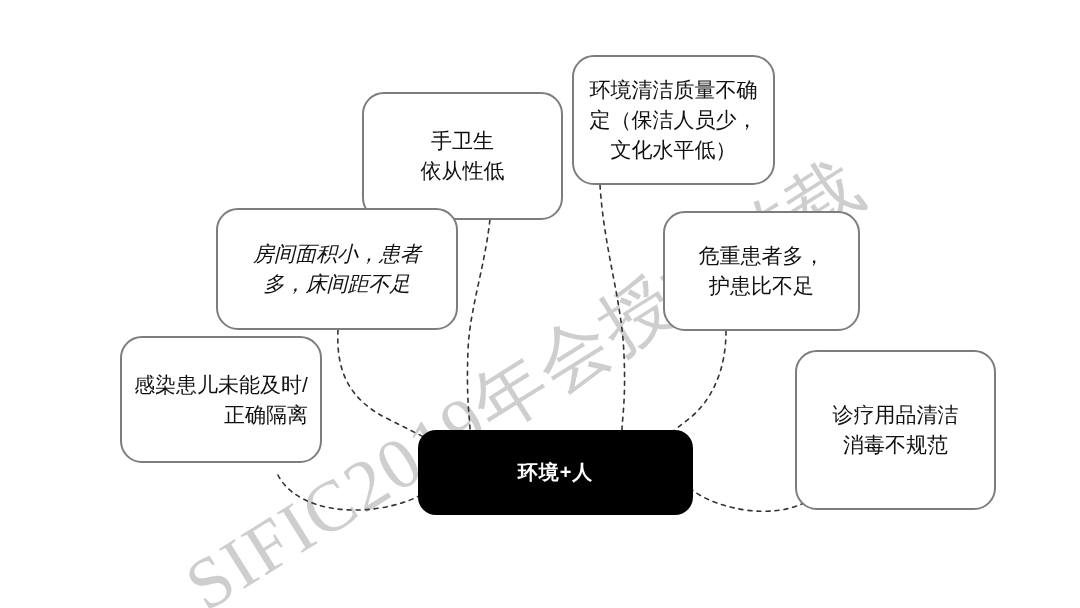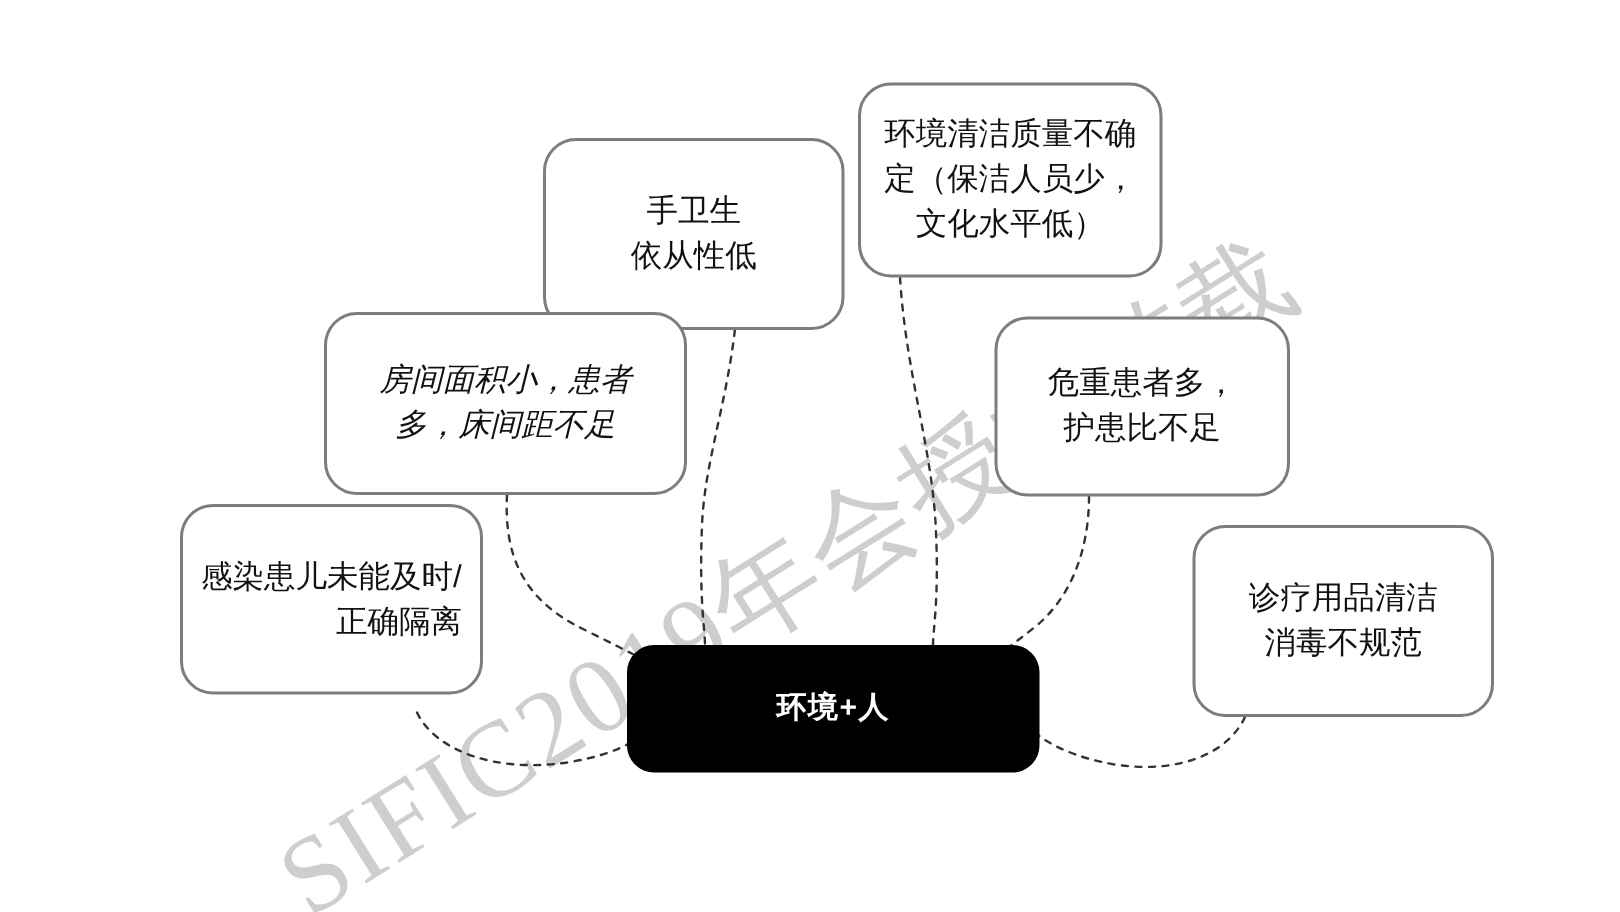--- a/index.html
+++ b/index.html
@@ -107,21 +107,21 @@
   <div class="node" style="left:663px; top:211px; width:197px; height:120px;text-align:center;">
     <span class="node-text">危重患者多，
 护患比不足</span>
   </div>
 
   <div class="node" style="left:120px; top:336px; width:202px; height:127px;text-align:right;">
     <span class="node-text">感染患儿未能及时/
 正确隔离</span>
   </div>
 
-  <div class="node" style="left:795px; top:350px; width:201px; height:128px;">
+  <div class="node" style="left:795px; top:350px; width:201px; height:160px;">
     <span class="node-text">诊疗用品清洁
 消毒不规范</span>
   </div>
 
   <div class="node center" style="left:418px; top:430px; width:275px; height:85px;">
     <span class="node-text">环境+人</span>
   </div>
 
 </div>
 

